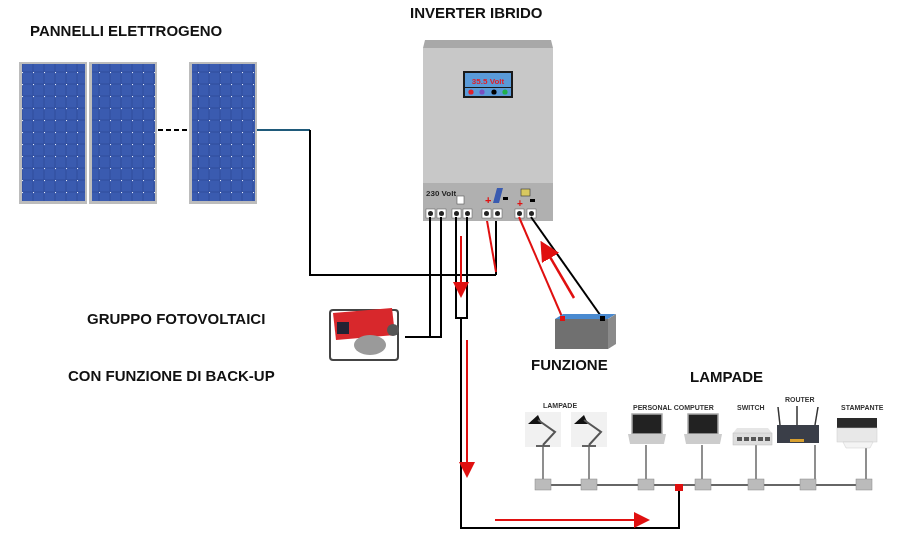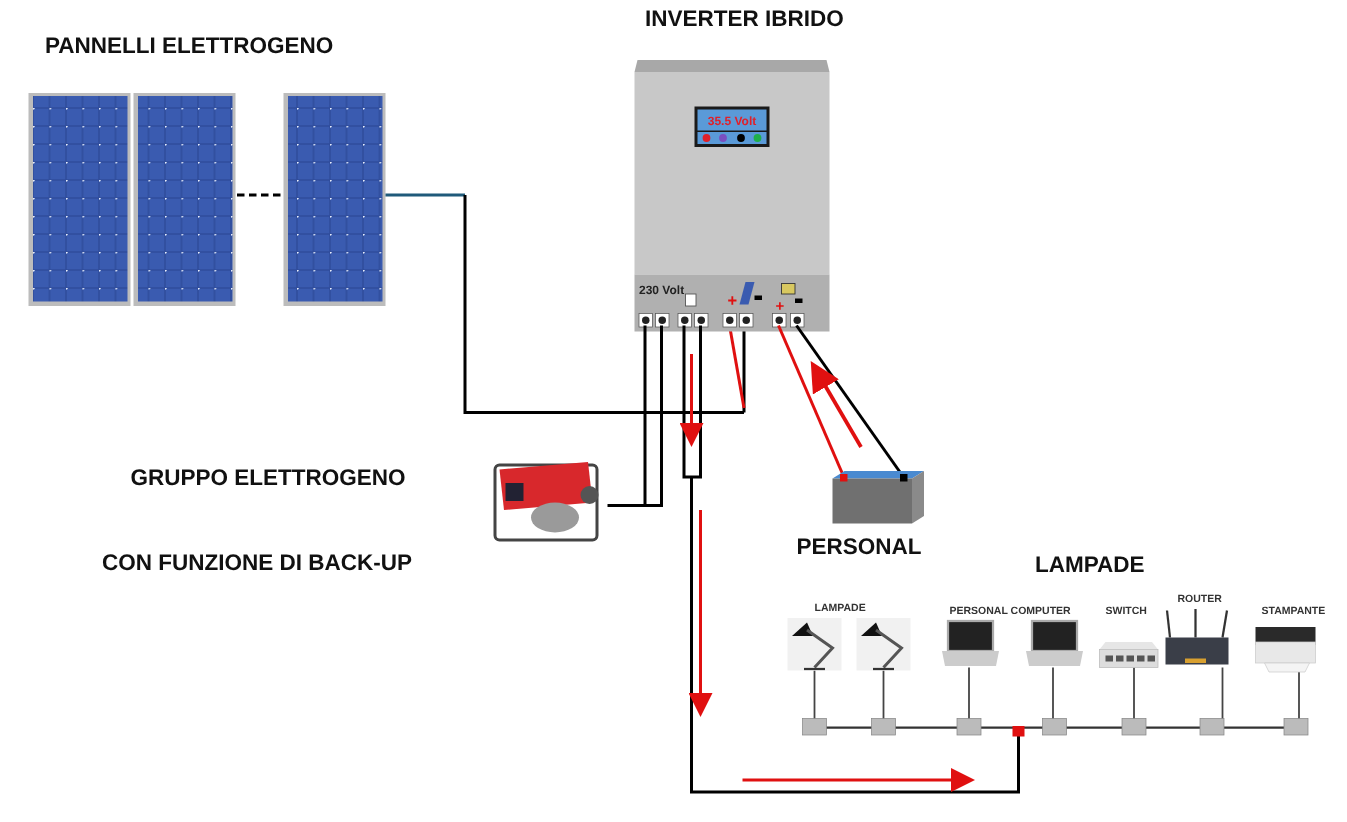--- a/index.html
+++ b/index.html
@@ -5,25 +5,25 @@
   html,body{margin:0;padding:0;background:#fff;}
   body{width:898px;height:548px;position:relative;overflow:hidden;font-family:"Liberation Sans",sans-serif;}
   .lbl{position:absolute;font-weight:bold;color:#111;font-family:"Liberation Sans",sans-serif;white-space:nowrap;}
   .big{font-size:15px;}
   .small{font-size:7px;color:#333;}
   svg{position:absolute;left:0;top:0;}
 </style>
 </head>
 <body>
 
-<div class="lbl big" style="left:410px;top:4px;margin-left:20px;">INVERTER IBRIDO</div>
+<div class="lbl big" style="left:410px;top:4px;">INVERTER IBRIDO</div>
 <div class="lbl big" style="left:30px;top:22px;">PANNELLI ELETTROGENO</div>
-<div class="lbl big" style="left:87px;top:310px;">GRUPPO ELETTROGENO</div>
+<div class="lbl big" style="left:87px;top:310px;">GRUPPO FOTOVOLTAICI</div>
 <div class="lbl big" style="left:68px;top:332px;margin-top:35px;">CON FUNZIONE DI BACK-UP</div>
-<div class="lbl big" style="left:531px;top:356px;">PERSONAL</div>
+<div class="lbl big" style="left:531px;top:356px;">FUNZIONE</div>
 <div class="lbl big" style="left:690px;top:368px;">LAMPADE</div>
 
 <svg width="898" height="548" viewBox="0 0 898 548">
   <defs>
     <pattern id="cells" width="11" height="12" patternUnits="userSpaceOnUse">
       <rect width="11" height="12" fill="#2f4c9c"></rect>
       <rect x="0.5" y="0.5" width="10" height="11" fill="#3a5bb0"></rect>
       <circle cx="0" cy="0" r="1.2" fill="#e8eefc"></circle>
     </pattern>
     <marker id="arr" markerWidth="8" markerHeight="8" refX="6" refY="4" orient="auto">

